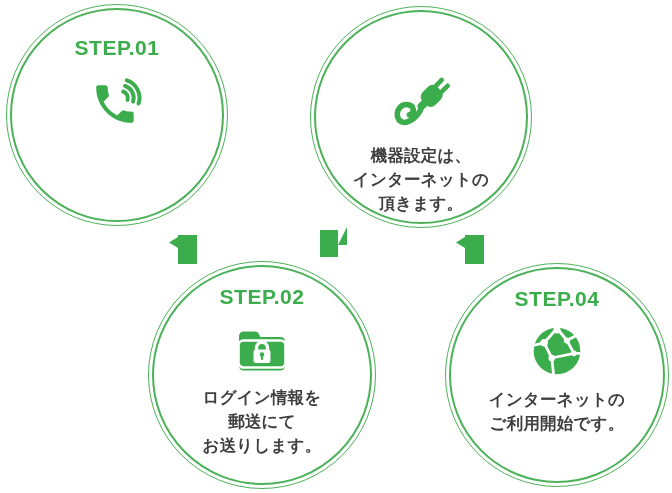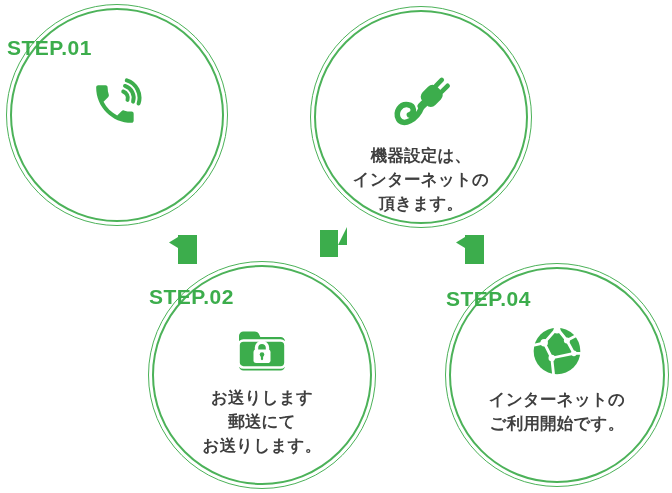--- a/index.html
+++ b/index.html
@@ -18,21 +18,21 @@
     position:absolute;border-radius:50%;
     border:1.6px solid var(--ring);
     background:var(--bg);
   }
   .ring{
     position:absolute;inset:3px;border-radius:50%;
     border:2.4px solid var(--ring);
     pointer-events:none;
   }
   .step-label{
-    position:absolute;left:0;width:100%;text-align:left;
+    position:absolute;left:0;width:100%;text-align:center;
     color:var(--green);font-size:21px;font-weight:bold;
     letter-spacing:0.5px;line-height:21px;
   }
   .icon-wrap{
     position:absolute;left:0;width:100%;height:64px;
     display:flex;align-items:center;justify-content:center;
     color:var(--green);
   }
   .desc{
     position:absolute;left:0;width:100%;text-align:center;
@@ -107,21 +107,21 @@
       <svg width="52" height="46" viewBox="0 0 52 46" aria-hidden="true">
         <path fill="currentColor" d="M3 40 V10 a4.5 4.5 0 0 1 4.5 -4.5 h11 q3.5 0 4.8 3.2 l1 2.3 h20.2 a4.5 4.5 0 0 1 4.5 4.5 V40 a4.5 4.5 0 0 1 -4.5 4.5 h-37 A4.5 4.5 0 0 1 3 40 z"></path>
         <rect x="2.5" y="14.5" width="47" height="27" rx="5" fill="currentColor" stroke="#FFFFFF" stroke-width="2.6"></rect>
         <path d="M20.5 25 v-3.2 a5.5 5.5 0 0 1 11 0 V25" fill="none" stroke="#FFFFFF" stroke-width="3.4"></path>
         <rect x="17.5" y="23.5" width="17" height="13.5" rx="2.8" fill="#FFFFFF"></rect>
         <circle cx="26" cy="28.6" r="2.3" fill="currentColor"></circle>
         <rect x="24.9" y="29.4" width="2.2" height="4.8" rx="1.1" fill="currentColor"></rect>
       </svg>
     </div>
     <div class="desc">
-      <div>お送りします</div>
+      <div>ログイン情報を</div>
       <div>郵送にて</div>
       <div>お送りします。</div>
     </div>
   </div>
 
   <div class="circle c4 row-bottom">
     <div class="ring"></div>
     <div class="step-label">STEP.04</div>
     <div class="icon-wrap">
       <svg width="56" height="56" viewBox="0 0 48 48" aria-hidden="true">

